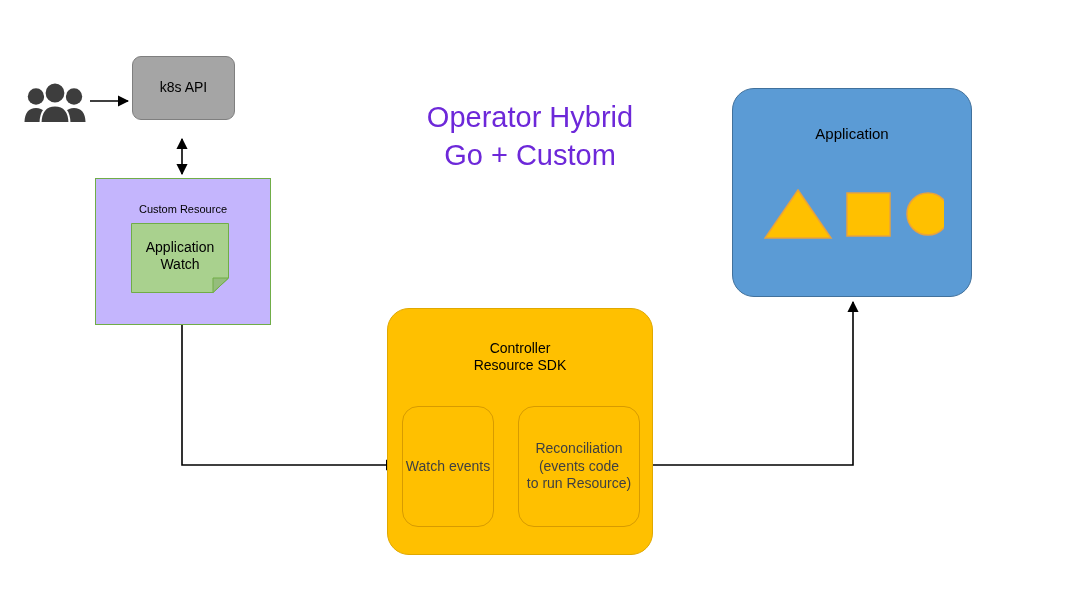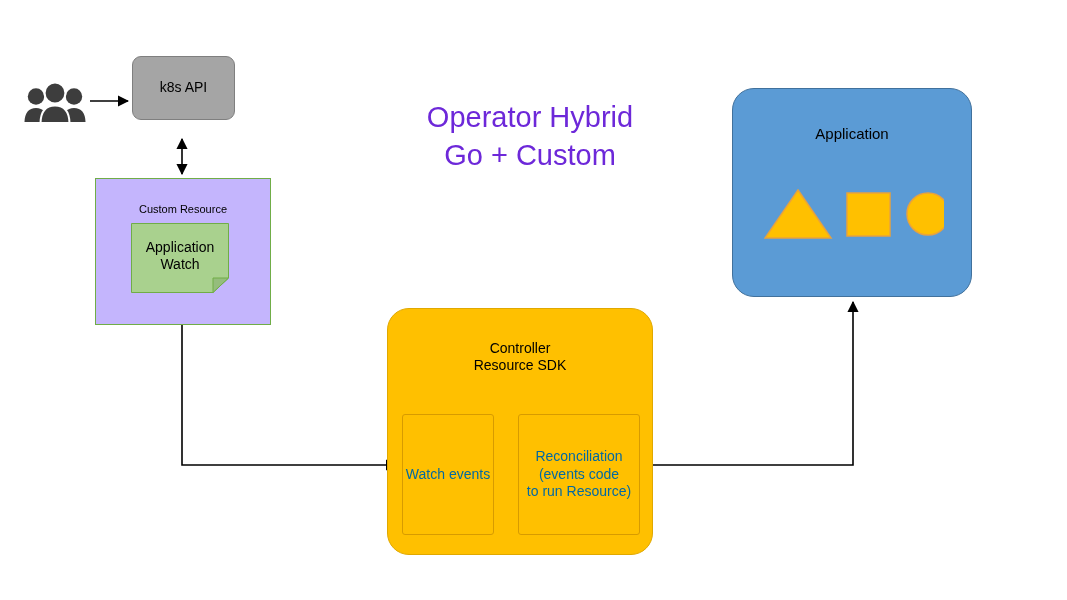--- a/index.html
+++ b/index.html
@@ -115,25 +115,24 @@
   }
   .sub-node {
     position: absolute;
     box-sizing: border-box;
     display: flex;
     align-items: center;
     justify-content: center;
     text-align: center;
     background: #ffc000;
     border: 1px solid #d79b00;
-    border-radius: 3px;
-    font-size: 14px;
-    color: #0369a1;
+    border-radius: 16px;
+    font-size: 14px;
+    color: #404040;
     line-height: 1.25;
-    margin-top: 8px;
   }
   #watch-events-node {
     left: 402px;
     top: 406px;
     width: 92px;
     height: 121px;
   }
   #reconciliation-node {
     left: 518px;
     top: 406px;

